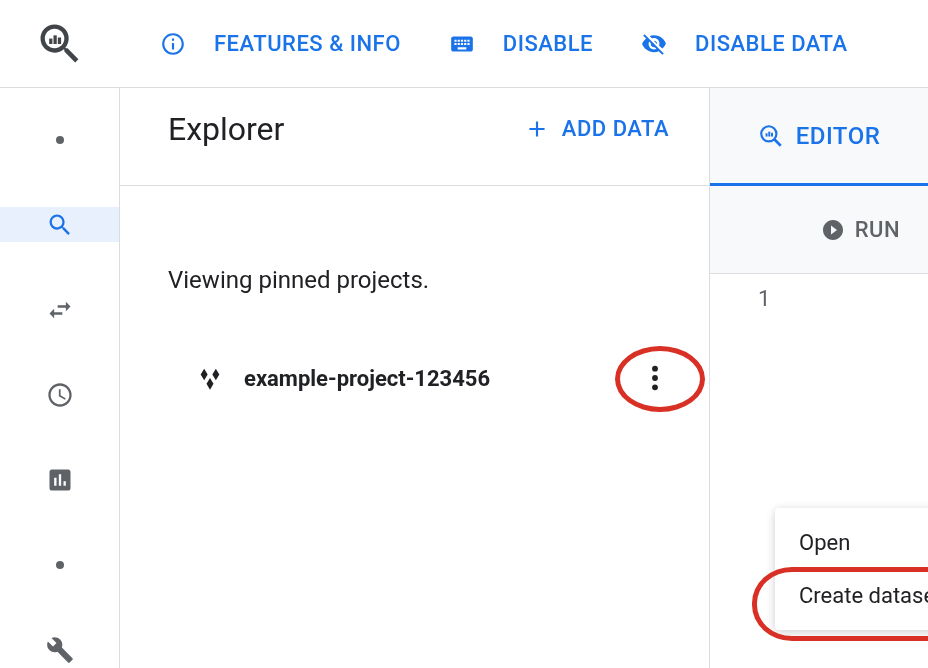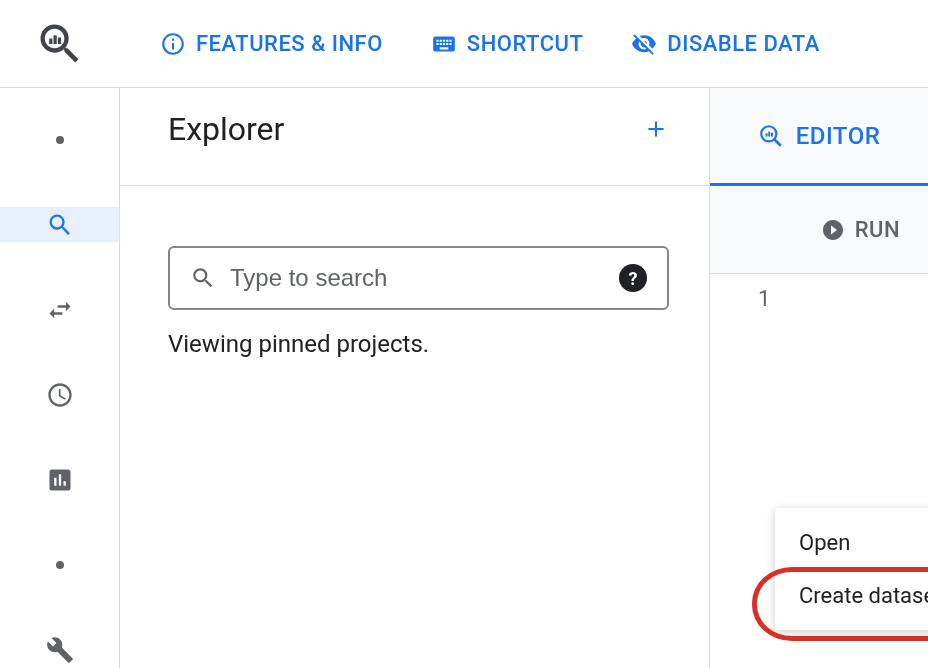--- a/index.html
+++ b/index.html
@@ -28,21 +28,21 @@
   .topbar .actions {
     flex: 1;
     display: flex;
     align-items: center;
     gap: 48px;
     padding-left: 40px;
   }
   .topbar .action {
     display: flex;
     align-items: center;
-    gap: 10px;
+    gap: 28px;
     color: var(--blue);
     font-weight: 500;
     font-size: 22px;
     letter-spacing: 0.5px;
     cursor: pointer;
   }
   .topbar .action svg { fill: var(--blue); }
 
   
   .main {
@@ -271,21 +271,21 @@
     <div class="action">
       <svg width="26" height="26" viewBox="0 0 24 24">
           <path d="M12 2C6.48 2 2 6.48 2 12s4.48 10 10 10 10-4.48 10-10S17.52 2 12 2zm0 18c-4.41 0-8-3.59-8-8s3.59-8 8-8 8 3.59 8 8-3.59 8-8 8zm-1-13h2v2h-2zm0 4h2v6h-2z"></path>
         </svg>
       <span>FEATURES &amp; INFO</span>
     </div>
     <div class="action">
       <svg width="26" height="26" viewBox="0 0 24 24">
           <path d="M20 5H4c-1.1 0-2 .9-2 2v10c0 1.1.9 2 2 2h16c1.1 0 2-.9 2-2V7c0-1.1-.9-2-2-2zm-9 3h2v2h-2V8zm0 3h2v2h-2v-2zM8 8h2v2H8V8zm0 3h2v2H8v-2zm-1 2H5v-2h2v2zm0-3H5V8h2v2zm9 7H8v-2h8v2zm0-4h-2v-2h2v2zm0-3h-2V8h2v2zm3 3h-2v-2h2v2zm0-3h-2V8h2v2z"></path>
         </svg>
-      <span>SHORTCUT</span>
+      <span>DISABLE</span>
     </div>
     <div class="action">
       <svg width="26" height="26" viewBox="0 0 24 24">
           <path d="M12 6.5c2.76 0 5 2.24 5 5 0 .65-.13 1.26-.36 1.83l2.92 2.92c1.51-1.26 2.7-2.89 3.43-4.75-1.73-4.39-6-7.5-11-7.5-1.4 0-2.74.25-3.98.7l2.16 2.16C10.74 6.63 11.35 6.5 12 6.5zM2 4.27l2.28 2.28.46.46C3.08 8.3 1.78 10.02 1 12c1.73 4.39 6 7.5 11 7.5 1.55 0 3.03-.3 4.38-.84l.42.42L19.73 22 21 20.73 3.27 3 2 4.27zM7.53 9.8l1.55 1.55c-.05.21-.08.43-.08.65 0 1.66 1.34 3 3 3 .22 0 .44-.03.65-.08l1.55 1.55c-.67.33-1.41.53-2.2.53-2.76 0-5-2.24-5-5 0-.79.2-1.53.53-2.2zm4.31-.78 3.15 3.15.02-.16c0-1.66-1.34-3-3-3l-.17.01z"></path>
         </svg>
       <span>DISABLE DATA</span>
     </div>
   </div>
 </div>
 
@@ -324,31 +324,39 @@
     </div>
   </div>
 
   <div class="explorer">
     <div class="explorer-header">
       <div class="explorer-title">Explorer</div>
       <div class="add-data">
         <svg width="26" height="26" viewBox="0 0 24 24">
             <path d="M19 13h-6v6h-2v-6H5v-2h6V5h2v6h6v2z"></path>
           </svg>
+        <span>ADD DATA</span>
       </div>
     </div>
     <div class="explorer-body">
-      <div class="search-box">
-        <svg width="26" height="26" viewBox="0 0 24 24" fill="#5f6368">
-            <path d="M15.5 14h-.79l-.28-.27A6.47 6.47 0 0 0 16 9.5 6.5 6.5 0 1 0 9.5 16c1.61 0 3.09-.59 4.23-1.57l.27.28v.79l5 4.99L20.49 19l-4.99-5zm-6 0C7.01 14 5 11.99 5 9.5S7.01 5 9.5 5 14 7.01 14 9.5 11.99 14 9.5 14z"></path>
+      <div class="pinned-msg">Viewing pinned projects.</div>
+      <div class="project-row">
+        <svg width="28" height="28" viewBox="0 0 24 24" fill="#202124">
+          <path d="M7 4l-3 5 3 5 3-5-3-5zm10 0l-3 5 3 5 3-5-3-5zM12 12l-3 5 3 5 3-5-3-5z"></path>
+        </svg>
+        <span class="project-name">example-project-123456</span>
+        <div class="kebab">
+          <svg width="8" height="28" viewBox="0 0 6 24" fill="#202124">
+            <circle cx="3" cy="4" r="2.5"></circle>
+              <circle cx="3" cy="12" r="2.5"></circle>
+              <circle cx="3" cy="20" r="2.5"></circle>
           </svg>
-        <input type="text" placeholder="Type to search" style="">
-        <div class="help-circle">?</div>
-      </div>
-      <div class="pinned-msg">Viewing pinned projects.</div>
+        </div>
+        <div class="kebab-annot"></div>
+      </div>
     </div>
   </div>
 
   <div class="editor">
     <div class="editor-tab">
       <svg width="26" height="26" viewBox="0 0 24 24">
         <circle cx="10" cy="10" r="7" fill="none" stroke="#1a73e8" stroke-width="2"></circle>
         <line x1="15" y1="15" x2="21" y2="21" stroke="#1a73e8" stroke-width="2.5"></line>
         <rect x="7" y="9.5" width="1.8" height="3" fill="#1a73e8"></rect>
         <rect x="9.5" y="8" width="1.8" height="4.5" fill="#1a73e8"></rect>

